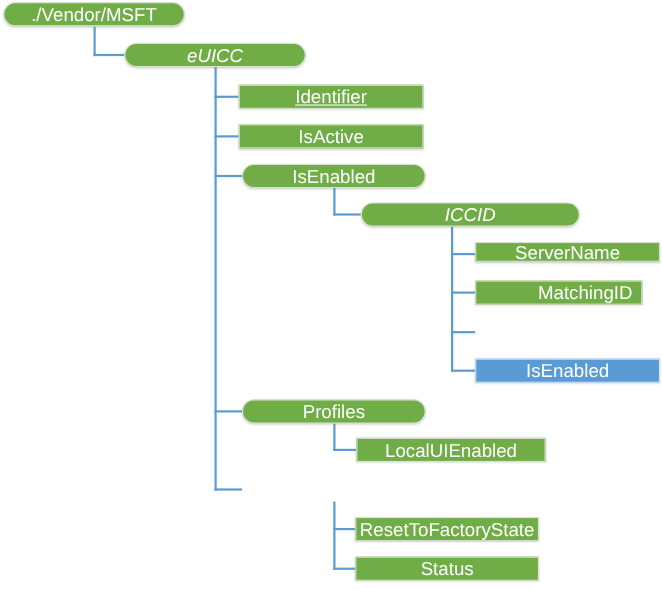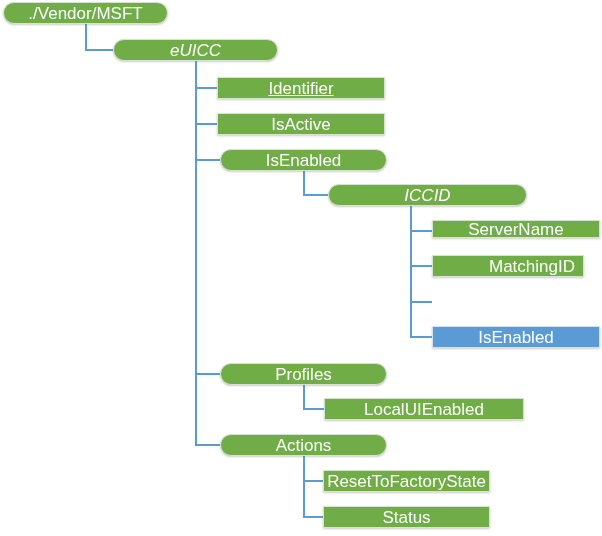--- a/index.html
+++ b/index.html
@@ -74,17 +74,16 @@
     <div class="node pill green" style="left: 3px; top: 2px; width: 165px; height: 22px;">./Vendor/MSFT</div>
     <div class="node pill green italic" style="left: 113px; top: 39px; width: 165px; height: 22px; border-radius: 11px;">eUICC</div>
     <div class="node rect green" style="left: 217px; top: 77px; width: 168px; height: 22px; text-decoration: underline;">Identifier</div>
     <div class="node rect green" style="left: 217px; top: 113px; width: 168px; height: 22px;">IsActive</div>
     <div class="node pill green" style="left: 220px; top: 149px; width: 167px; height: 22px;">IsEnabled</div>
     <div class="node pill green italic" style="left: 328px; top: 184px; width: 199px; height: 22px;">ICCID</div>
     <div class="node rect green" style="left: 432px; top: 220px; width: 168px; height: 18px;">ServerName</div>
     <div class="node rect green" style="left: 432px; top: 255px; width: 152px; height: 22px; padding-left: 48px;">MatchingID</div>
     <div class="node rect blue" style="left: 432px; top: 326px; width: 168px; height: 22px;">IsEnabled</div>
     <div class="node pill green" style="left: 220px; top: 363px; width: 167px; height: 22px;">Profiles</div>
-    <div class="node rect green" style="left: 324px; top: 398px; width: 200px; height: 22px;">LocalUIEnabled</div>
-    <div class="node pill green" style="left: 220px; top: 434px; width: 167px; height: 22px;">Actions</div>
+    <div class="node rect green" style="left: 324px; top: 398px; width: 172px; height: 22px;">LocalUIEnabled</div>
     <div class="node rect green" style="left: 323px; top: 506px; width: 167px; height: 22px;">Status</div>
     <div class="node rect green" style="left: 323px; top: 470px; width: 167px; height: 22px;">ResetToFactoryState</div>
   </div>
 
 </body></html>

